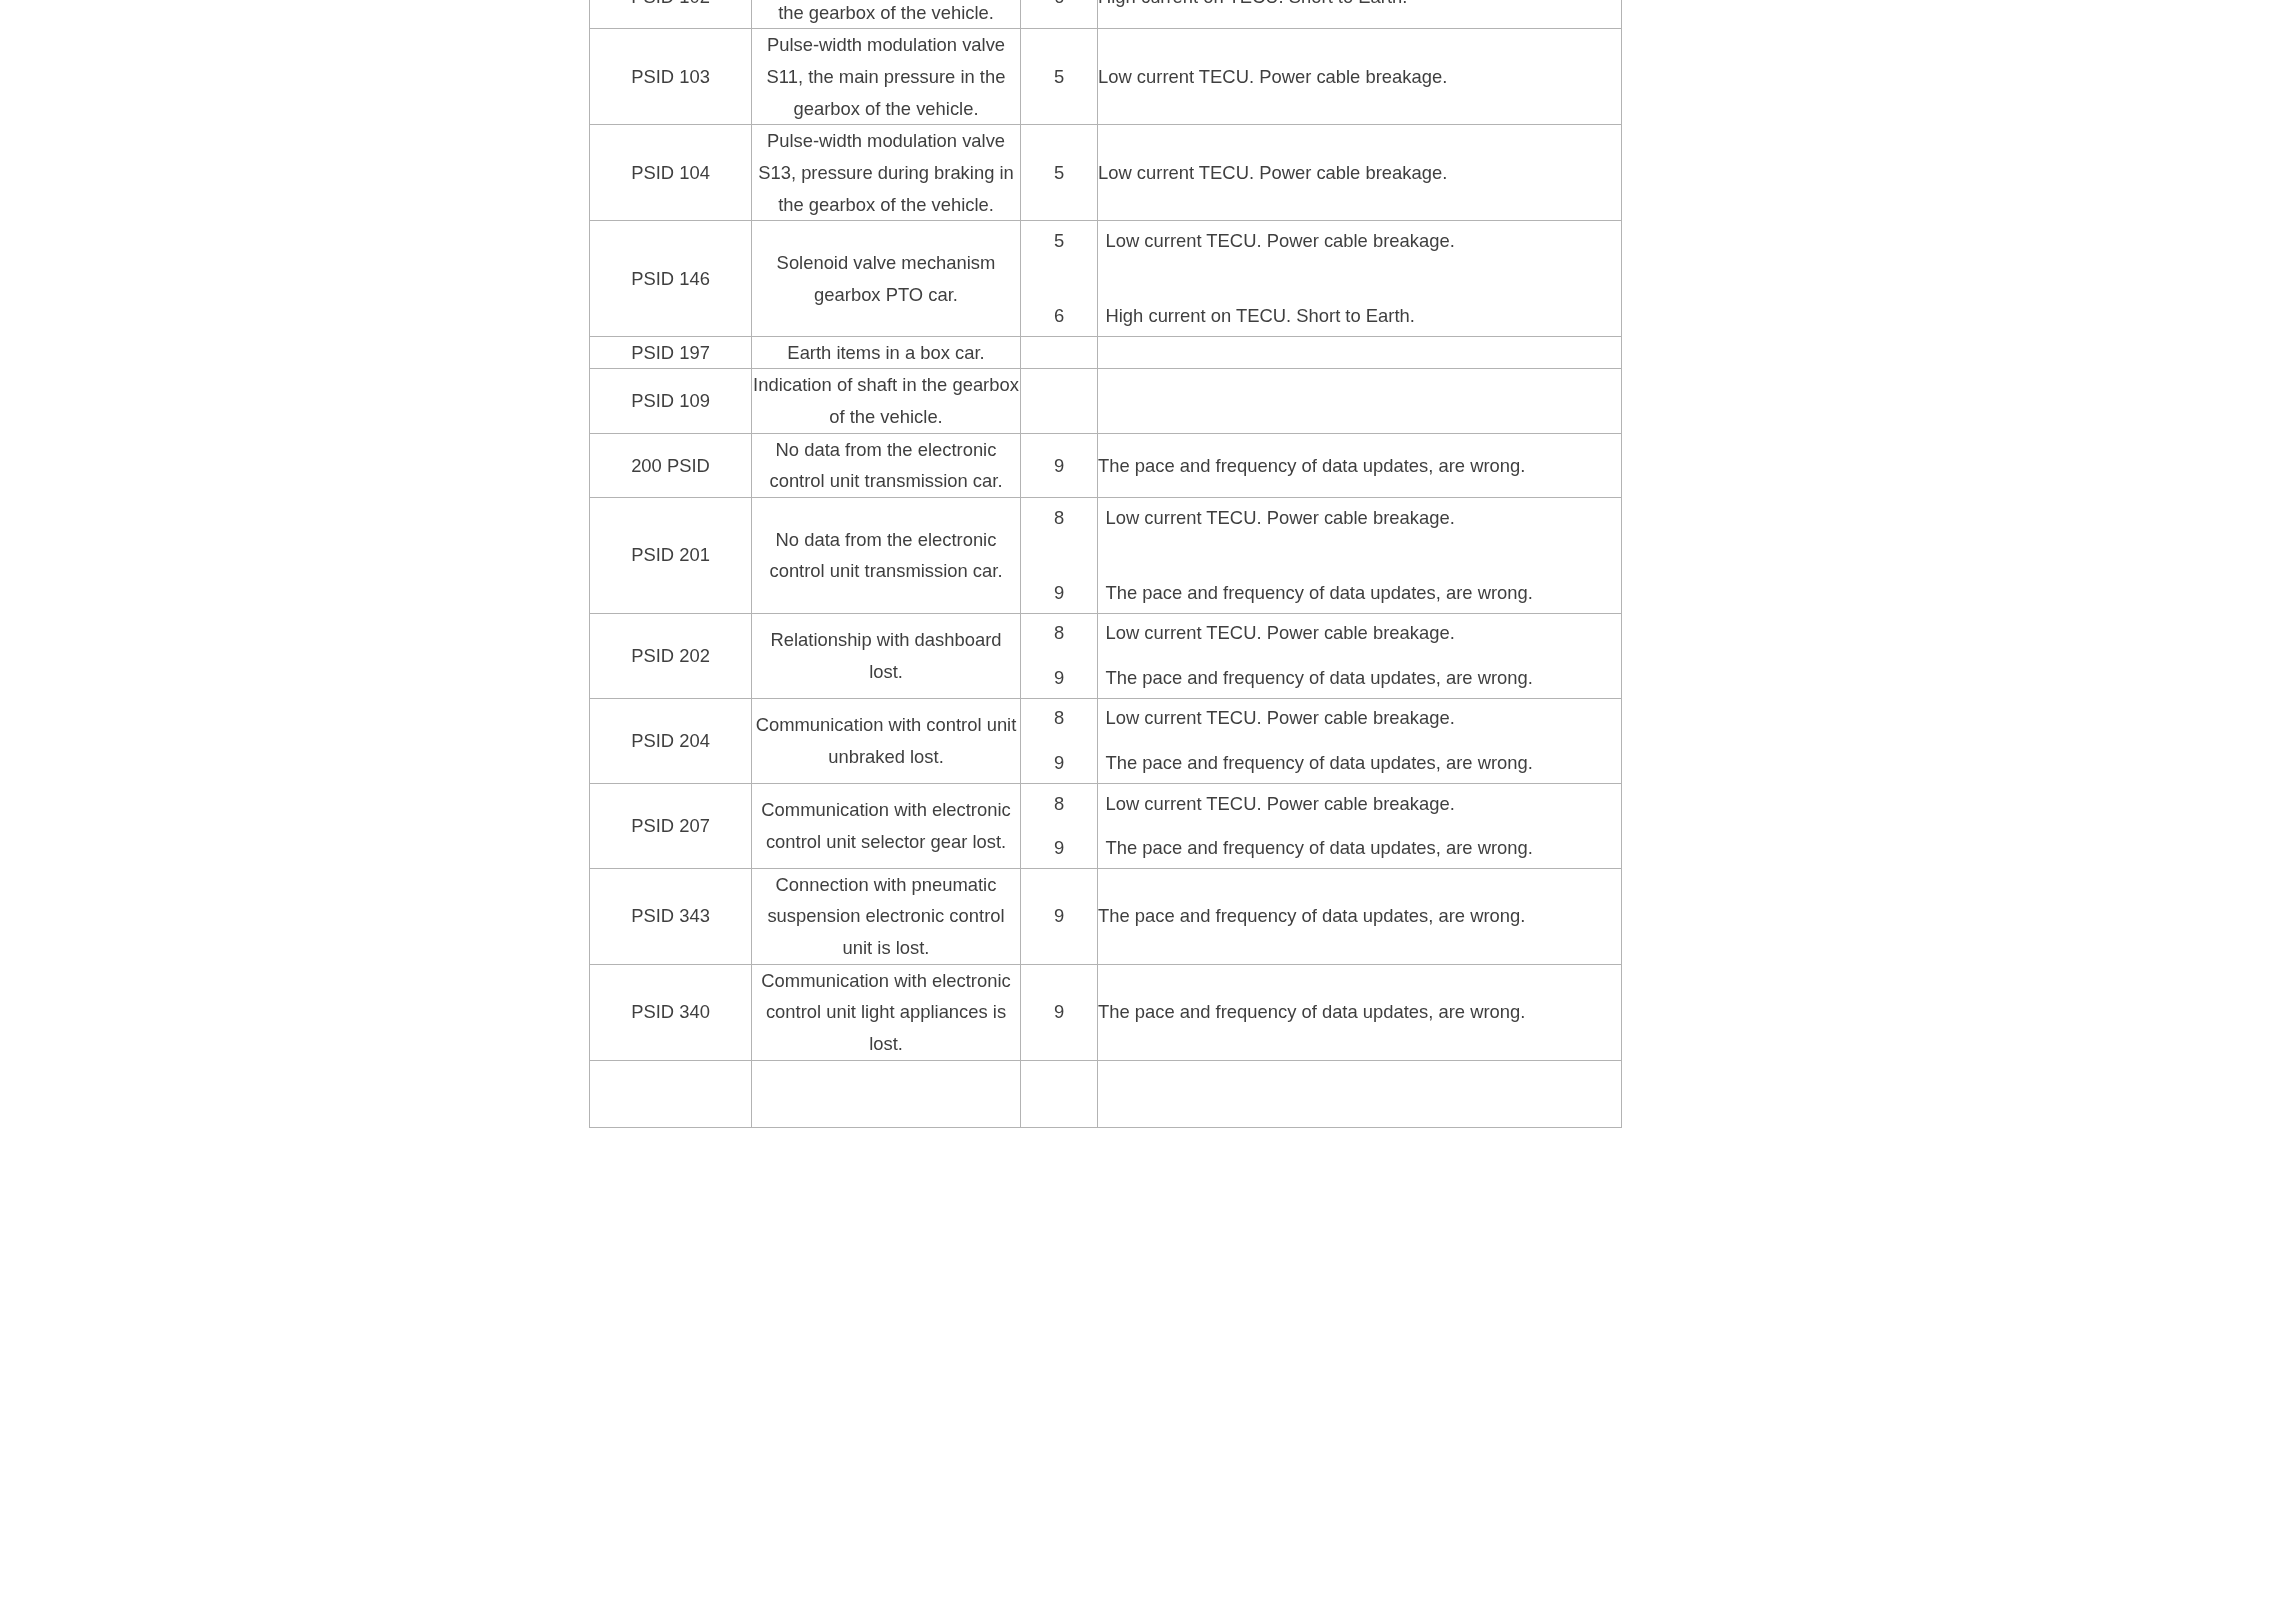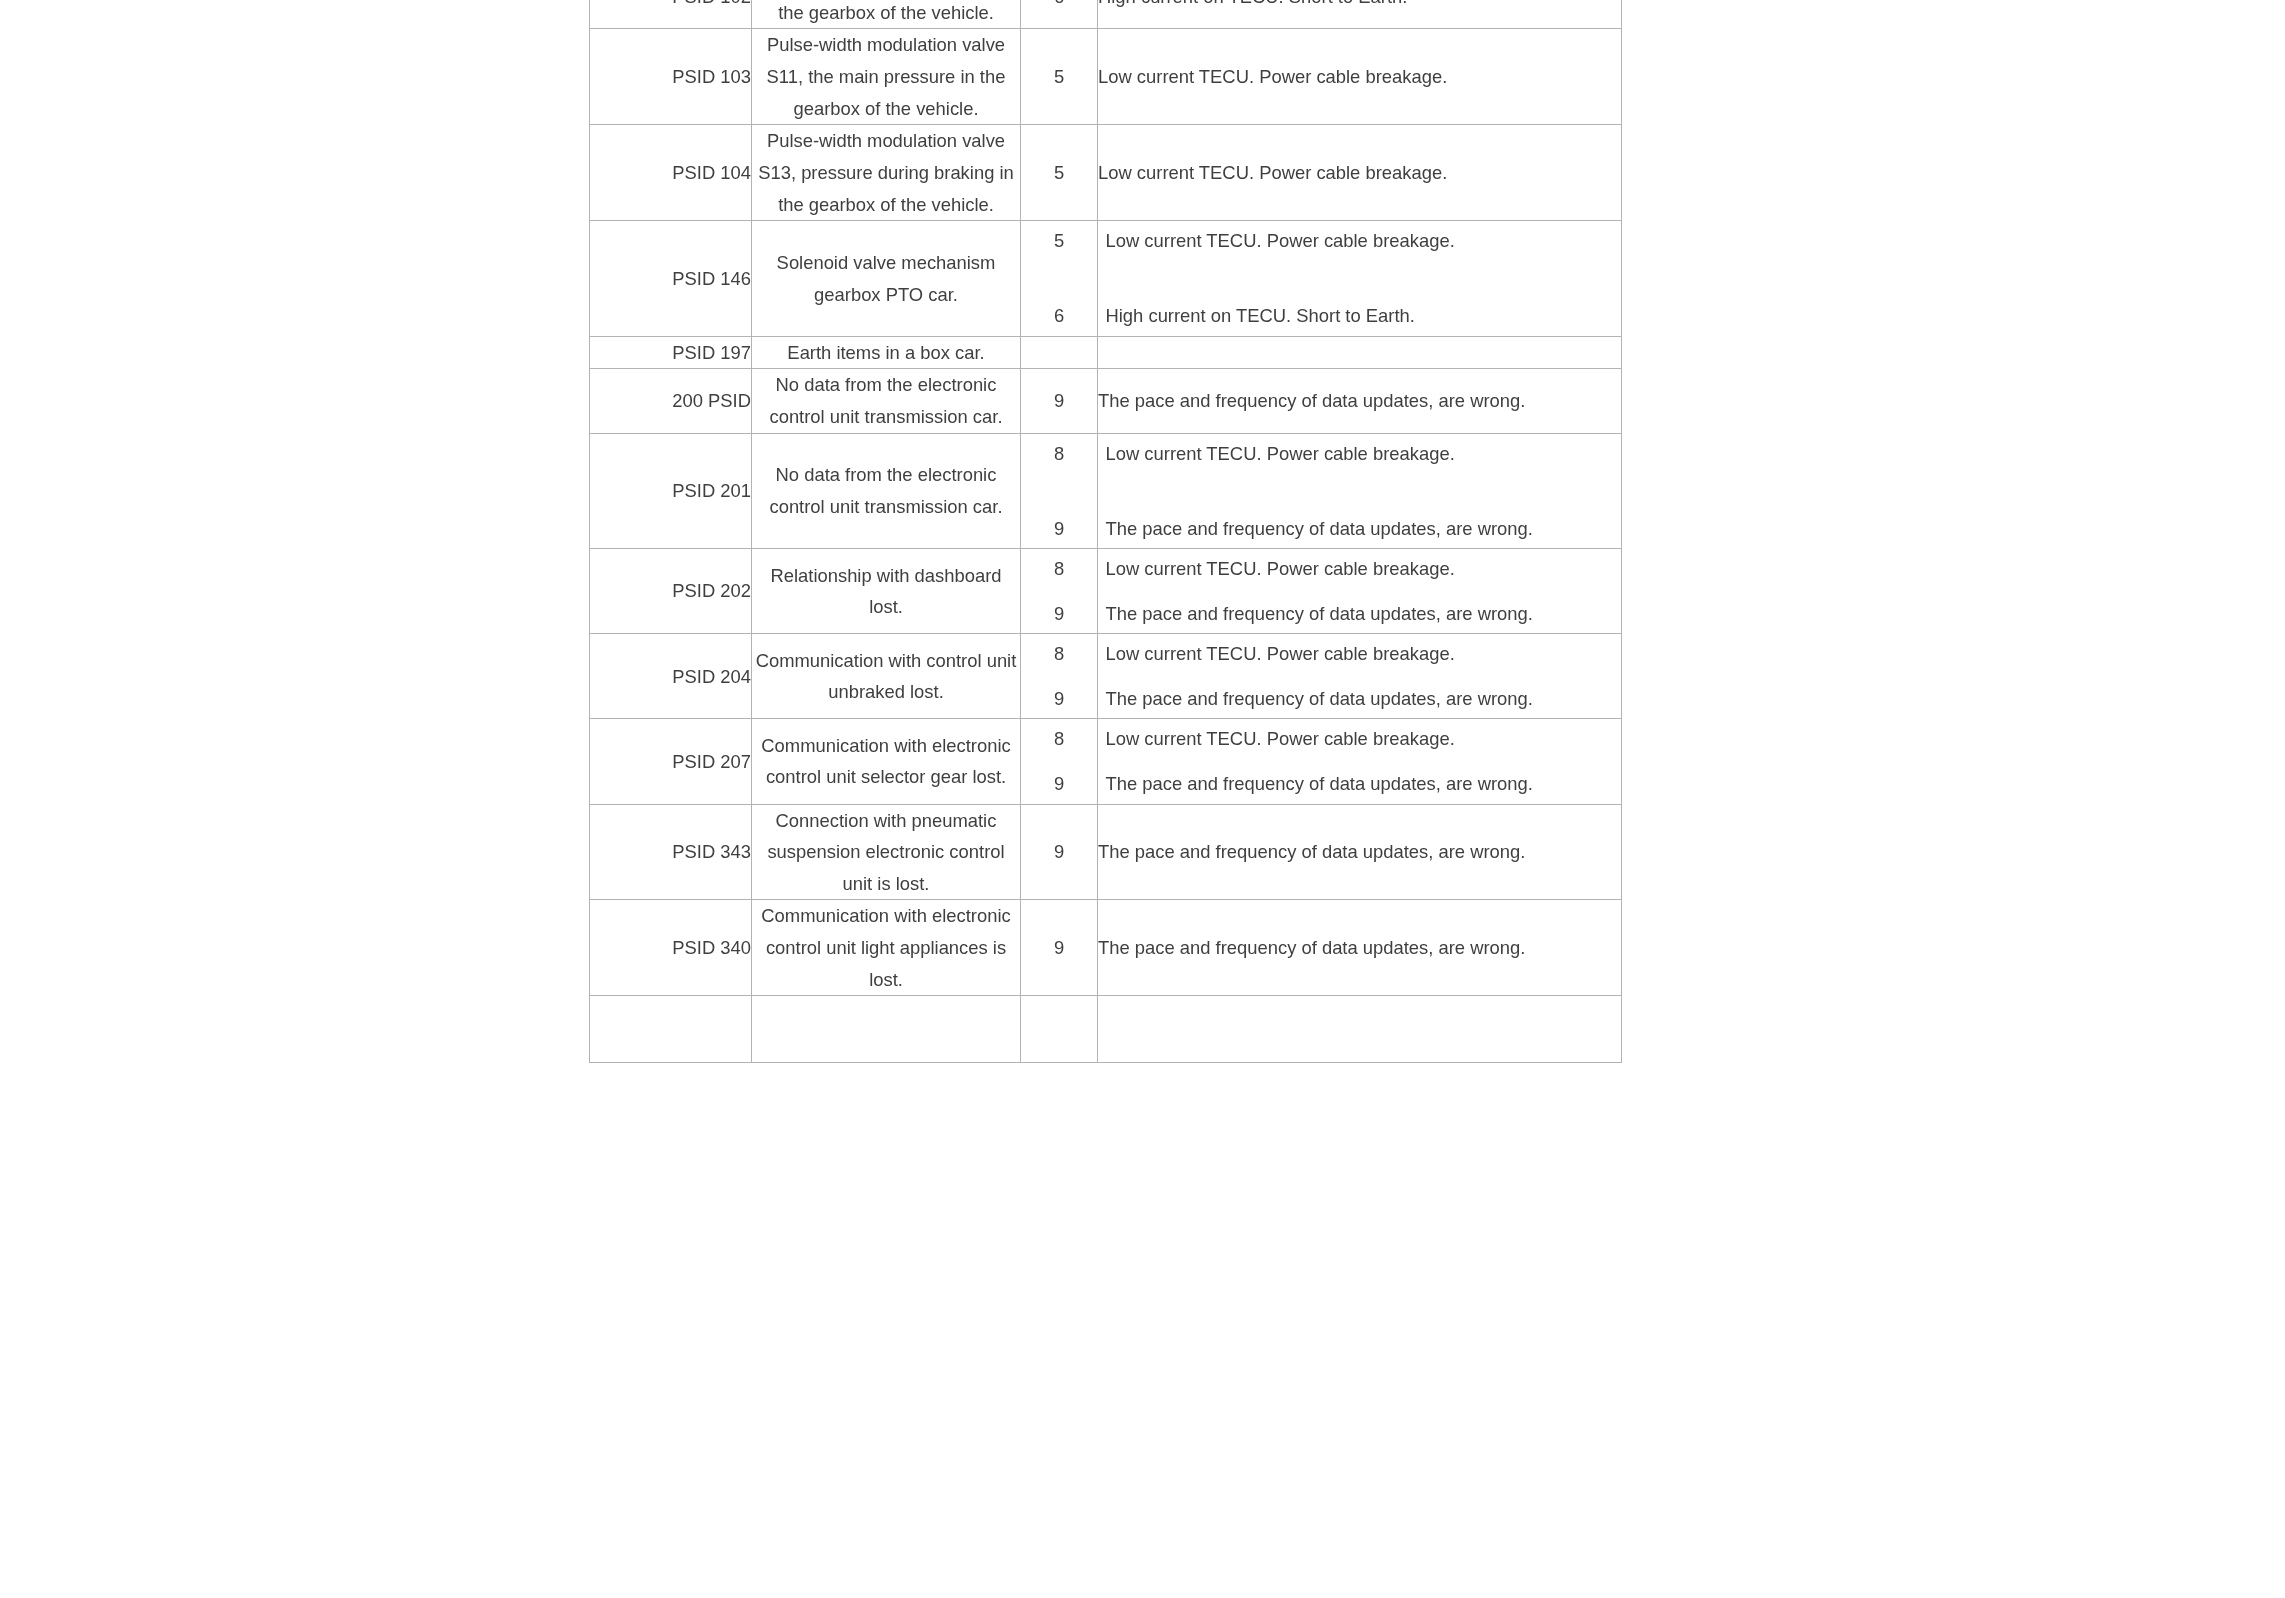--- a/index.html
+++ b/index.html
@@ -46,21 +46,21 @@
   table.psid col.c-num   { width: 77px; }
   table.psid col.c-cause { width: 524px; }
 
   table.psid td {
     border: 0.9px solid #b3b3b3;
     padding: 0;
     vertical-align: middle;
     color: #3f3f3f;
   }
   td.id-cell {
-    text-align: right;
+    text-align: center;
     vertical-align: middle;
     padding: 5.6px 3.8px;
   }
   td.desc-cell {
     text-align: center;
     vertical-align: middle;
     padding: 10.4px 9.4px;
   }
   td.num-cell {
     text-align: center;
@@ -149,20 +149,26 @@
                 </div>
               </td>
             </tr>
             <tr>
               <td class="id-cell">PSID 197</td>
               <td class="desc-cell">Earth items in a box car.</td>
               <td class="num-cell"></td>
               <td class="cause-cell"></td>
             </tr>
             <tr>
+              <td class="id-cell">PSID 109</td>
+              <td class="desc-cell">Indication of shaft in the gearbox of the vehicle.</td>
+              <td class="num-cell"></td>
+              <td class="cause-cell"></td>
+            </tr>
+            <tr>
               <td class="id-cell">200 PSID</td>
               <td class="desc-cell">No data from the electronic control unit transmission car.</td>
               <td class="num-cell">9</td>
               <td class="cause-cell">The pace and frequency of data updates, are wrong.</td>
             </tr>
             <tr class="pad-row">
               <td class="id-cell">PSID 201</td>
               <td class="desc-cell">No data from the electronic control unit transmission car.</td>
               <td class="num-cell two">
                 <div class="stack v-gap-lg">

